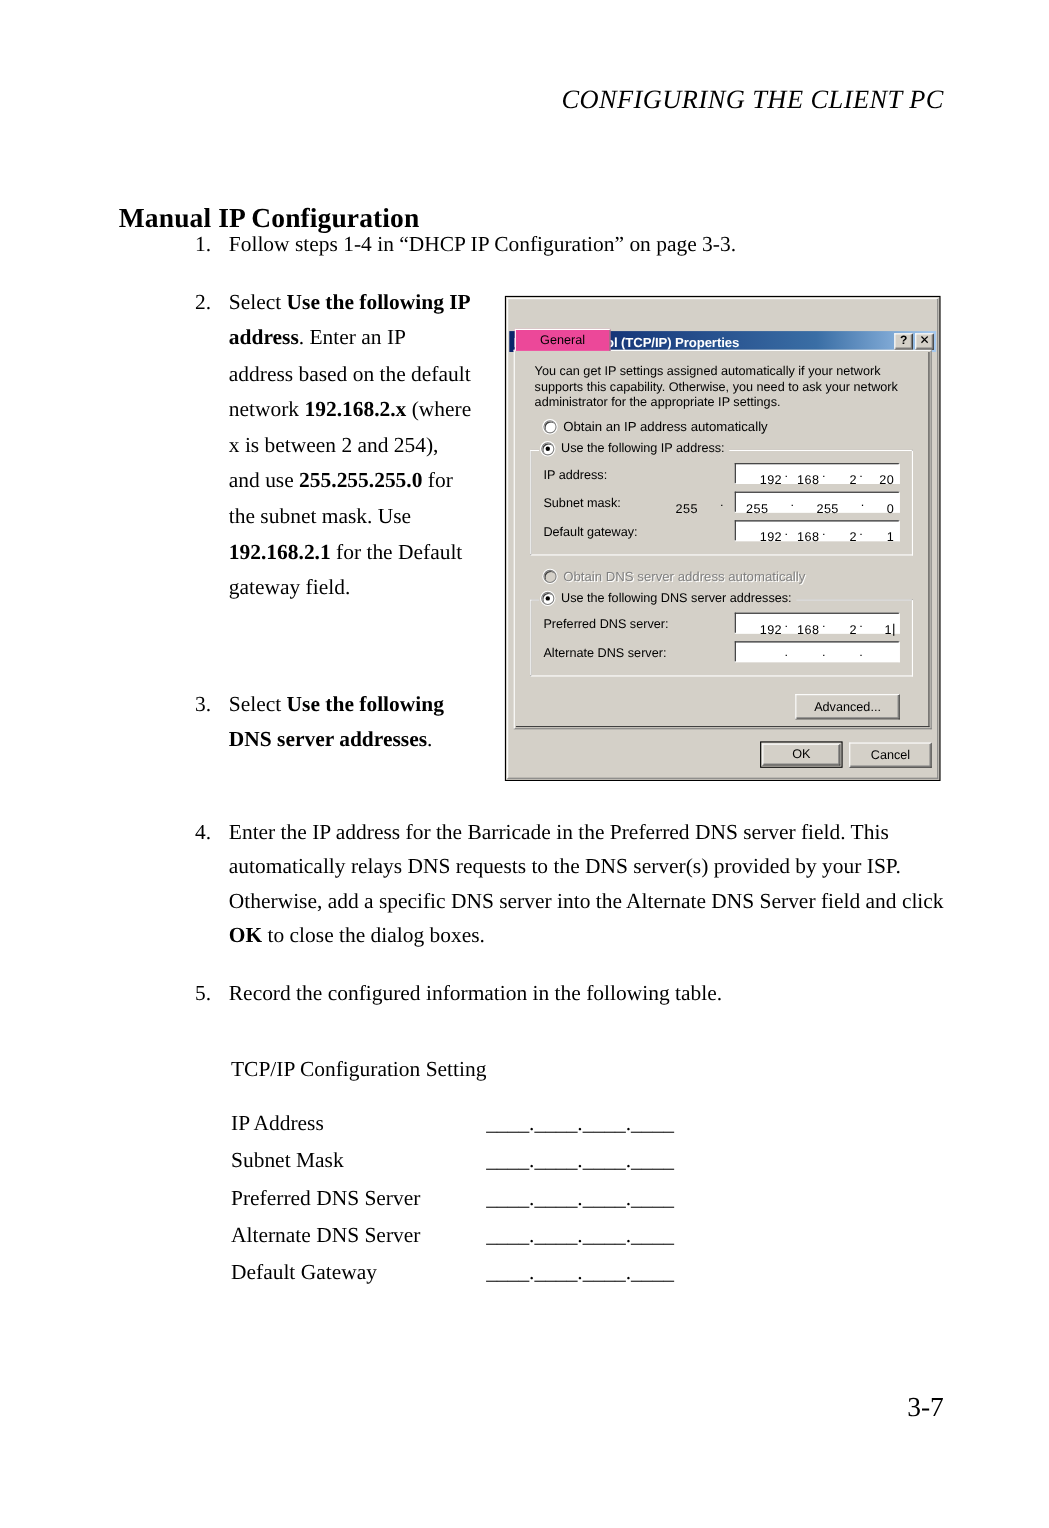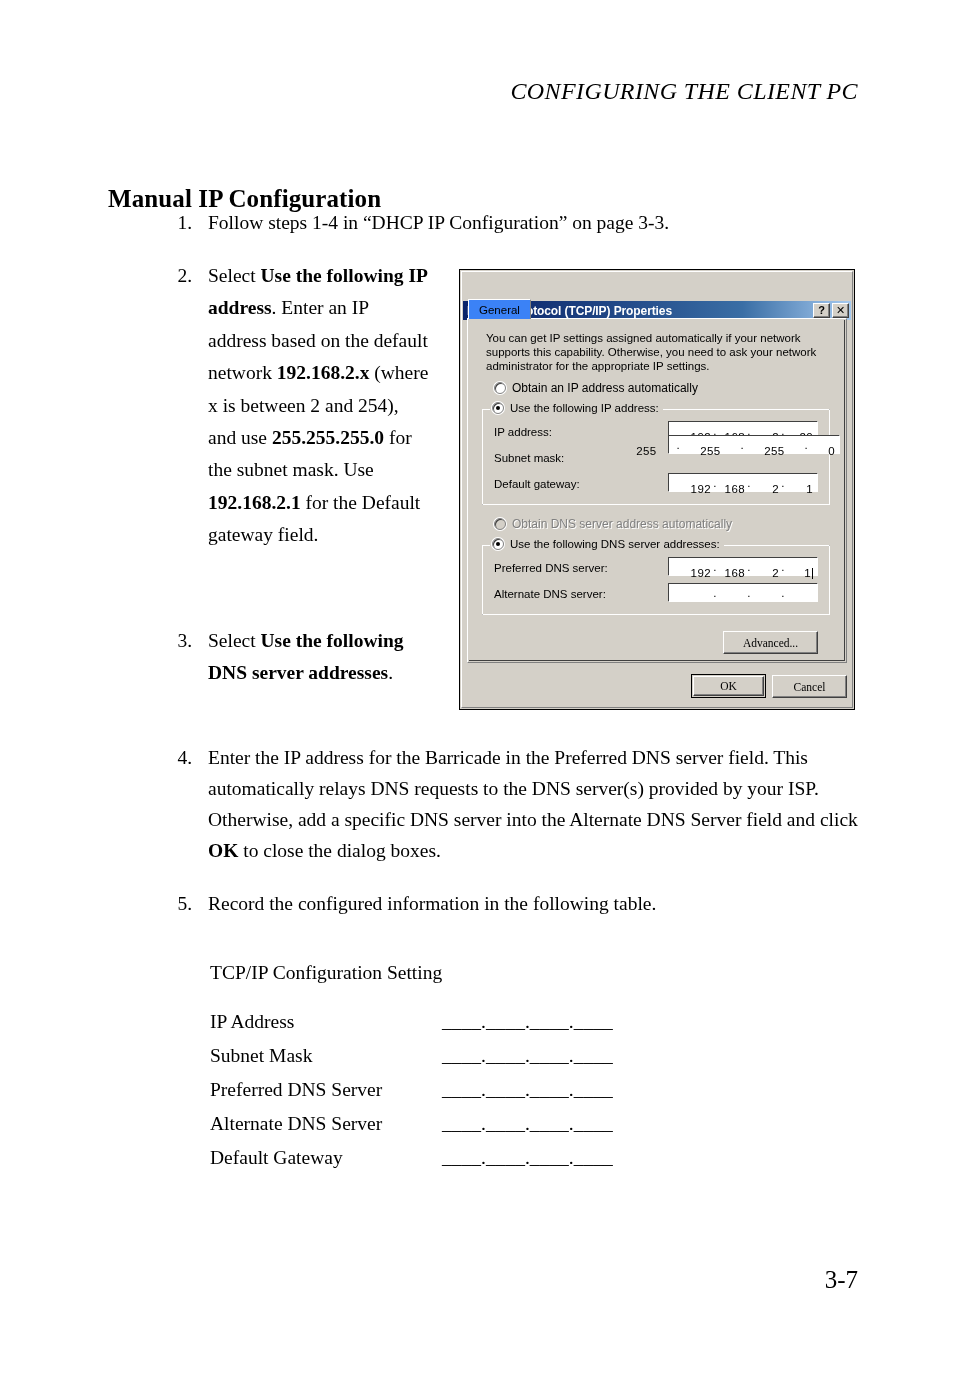--- a/index.html
+++ b/index.html
@@ -185,22 +185,22 @@
     position: absolute;
     left: 8px;
     top: 28px;
     height: 21px;
     display: flex;
     align-items: flex-end;
     z-index: 3;
   }
   .tab {
     height: 20px;
-    padding: 0 10px;
-    background: #3b82f6;
+    padding: 0 22px;
+    background: #ec4899;
     border-top: 1px solid #ffffff;
     border-left: 1px solid #ffffff;
     border-right: 1px solid #808080;
     display: flex;
     align-items: center;
     box-sizing: border-box;
     font-size: 11.5px;
     cursor: default;
   }
 
@@ -362,21 +362,21 @@
     position: absolute;
     background: #d4d0c8;
     border-top: 1px solid #ffffff;
     border-left: 1px solid #ffffff;
     border-right: 1px solid #404040;
     border-bottom: 1px solid #404040;
     box-shadow: inset -1px -1px 0 #808080;
     display: flex;
     align-items: center;
     justify-content: center;
-    font-family: Liberation Serif, serif;
+    font-family: Liberation Sans, sans-serif;
     font-size: 11.5px;
     box-sizing: border-box;
     cursor: default;
   }
   .btn.default {
     border: 1px solid #000;
     box-shadow: none;
   }
   .btn.default .btn-face {
     position: absolute;
@@ -493,21 +493,21 @@
           <span class="ip-seg">168</span>
           <span class="ip-dot">.</span>
           <span class="ip-seg">2</span>
           <span class="ip-dot">.</span>
           <span class="ip-seg">20</span>
       </div>
 
       <div class="field-row" style="left:26px; top:129px;">
         <span class="field-label">Subnet mask:</span>
       </div>
-      <div class="ipbox" style="left:200px; top:116px; width:172px;gap:20px;">
+      <div class="ipbox" style="left:200px; top:128px; width:150px;gap:20px;">
         <div class="ip-inner"></div>
         <span class="ip-seg">255</span>
           <span class="ip-dot">.</span>
           <span class="ip-seg">255</span>
           <span class="ip-dot">.</span>
           <span class="ip-seg">255</span>
           <span class="ip-dot">.</span>
           <span class="ip-seg">0</span>
       </div>
 

